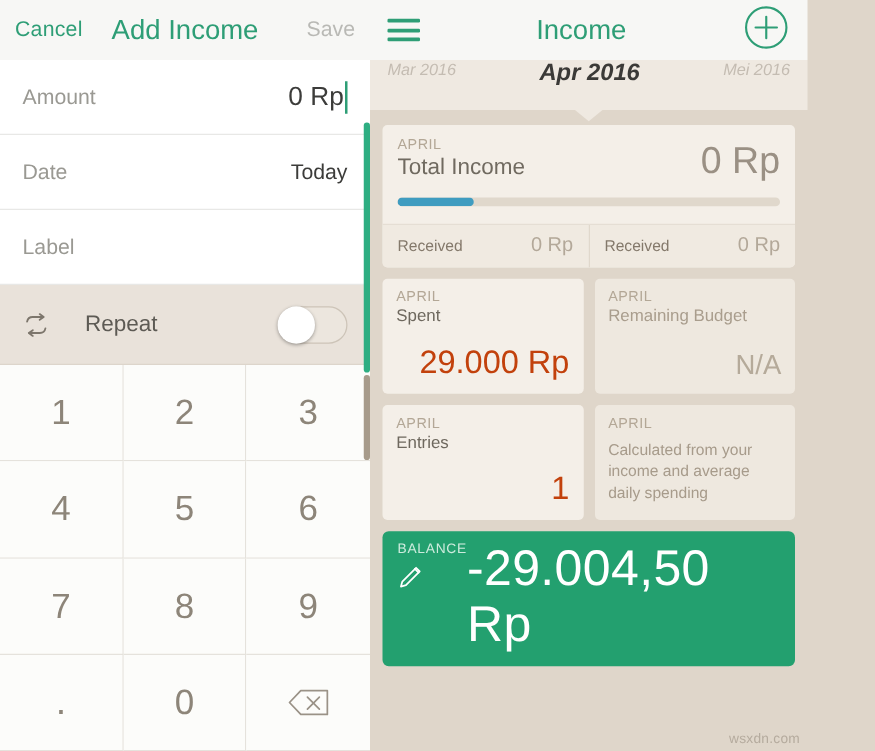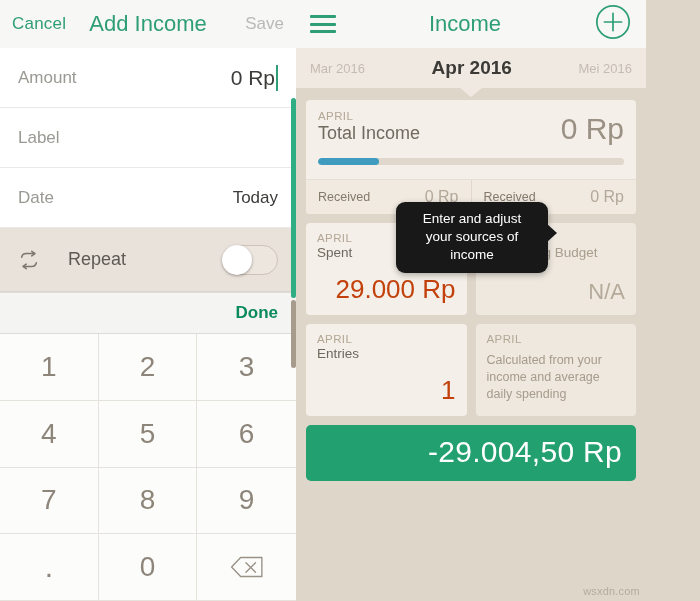--- a/index.html
+++ b/index.html
@@ -125,22 +125,22 @@
   .ham span { display:block; height:3px; background:#2e9e76; border-radius:1px; }
   .r-title {
     position:absolute; left:0; right:12px; text-align:center;
     color:#2e9e76; font-size:22px; pointer-events:none;
   }
   .plus-btn { margin-left:auto; position:relative; z-index:2; }
 
   .month-bar {
     flex:0 0 40px; height:40px;
     background:#efe9e1;
-    display:flex; align-items:center; justify-content:space-between;
-    padding:0 14px; position:relative;
+    display:flex; justify-content:space-between;
+    padding:0 14px; position:relative;font-style:italic;
   }
   .month-side { color:#c4bcb2; font-size:13px; }
   .month-cur { color:#3b3a37; font-size:19px; font-weight:bold; }
   .month-notch {
     position:absolute; bottom:-9px; left:50%; transform:translateX(-50%);
     width:0; height:0;
     border-left:11px solid transparent;
     border-right:11px solid transparent;
     border-top:9px solid #efe9e1;
   }
@@ -202,21 +202,21 @@
     padding:8px 14px 10px 12px;
     display:flex; align-items:flex-start;
     position:relative;
     min-height:56px;
   }
   .bal-left { display:flex; flex-direction:column; }
   .bal-kicker { color:#cdebdd; font-size:11px; letter-spacing:.6px; }
   .bal-pencil { margin-top:5px; }
   .bal-amount {
     margin-left:auto; align-self:center;
-    color:#ffffff; font-size:30px; letter-spacing:.3px;
+    color:#ffffff; font-size:40px; letter-spacing:.3px;
   }
 
   
   .tooltip {
     position:absolute;
     left:100px; top:114px;
     background:#181818;
     color:#ffffff;
     border-radius:9px;
     padding:8px 12px;
@@ -258,27 +258,27 @@
 
       <div class="form-row">
         <span class="label">Amount</span>
         <span class="value">
           <span>0 Rp</span>
           <span class="caret"></span>
         </span>
       </div>
 
       <div class="form-row">
+        <span class="label">Date</span>
+        <span class="value small">Today</span>
+      </div>
+
+      <div class="form-row">
         <span class="label">Label</span>
         <span class="value small"></span>
-      </div>
-
-      <div class="form-row">
-        <span class="label">Date</span>
-        <span class="value small">Today</span>
       </div>
 
       <div class="repeat-row">
         <span class="repeat-icon">
           <svg viewBox="0 0 24 24" width="22" height="22" fill="none" stroke="#7d766c" stroke-width="1.6" stroke-linecap="round" stroke-linejoin="round">
             <path d="M4 9 A5 5 0 0 1 9 5 L18 5"></path>
             <polyline points="15,2.5 18.5,5 15,7.5"></polyline>
             <path d="M20 15 A5 5 0 0 1 15 19 L6 19"></path>
             <polyline points="9,16.5 5.5,19 9,21.5"></polyline>
           </svg>
@@ -286,23 +286,20 @@
         <span class="repeat-label">Repeat</span>
         <span class="toggle">
           <span class="knob"></span>
         </span>
       </div>
 
       <span class="scroll-strip green"></span>
       <span class="scroll-strip tan"></span>
     </div>
 
-    <div class="kb-toolbar">
-      <span class="kb-done">Done</span>
-    </div>
 
     <div class="keypad">
       <div class="key">1</div>
       <div class="key">2</div>
       <div class="key">3</div>
       <div class="key">4</div>
       <div class="key">5</div>
       <div class="key">6</div>
       <div class="key">7</div>
       <div class="key">8</div>
@@ -388,24 +385,29 @@
           <div class="st-label">Entries</div>
           <div class="st-value">1</div>
         </div>
         <div class="stat-card muted">
           <div class="st-kicker">APRIL</div>
           <div class="st-desc">Calculated from your income and average daily spending</div>
         </div>
       </div>
 
       <div class="balance-card" style="background: rgb(35, 160, 111);">
+        <div class="bal-left">
+          <span class="bal-kicker">BALANCE</span>
+          <span class="bal-pencil">
+            <svg viewBox="0 0 24 24" width="22" height="22" fill="none" stroke="#ffffff" stroke-width="1.5" stroke-linecap="round" stroke-linejoin="round">
+              <path d="M3 21 L4.2 16.6 L16.2 4.6 L19.4 7.8 L7.4 19.8 Z"></path>
+              <line x1="15.2" y1="5.6" x2="18.4" y2="8.8"></line>
+            </svg>
+          </span>
+        </div>
         <div class="bal-amount">-29.004,50 Rp</div>
       </div>
 
-      <div class="tooltip">
-        <span>Enter and adjust your sources of income</span>
-        <span class="tip-arrow"></span>
-      </div>
     </div>
 
     <span class="watermark">wsxdn.com</span>
   </div>
 </div>
 
 </body></html>

